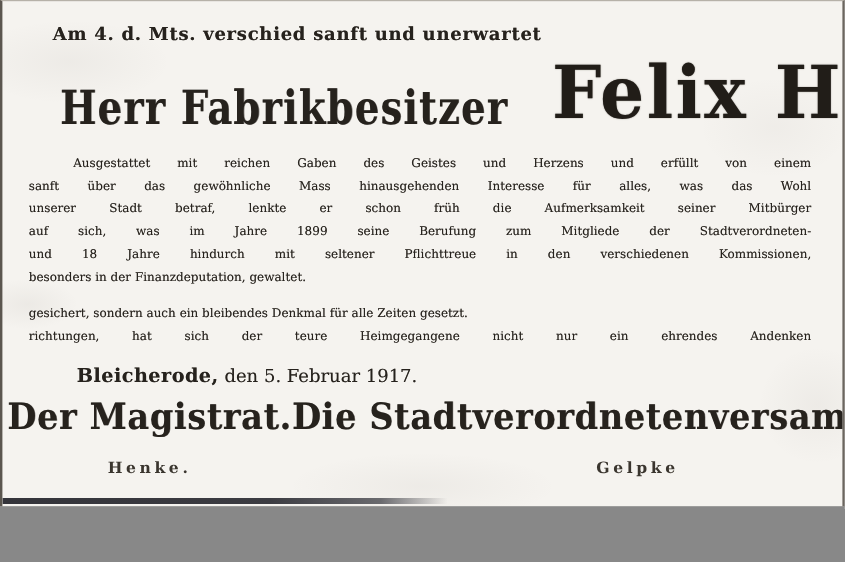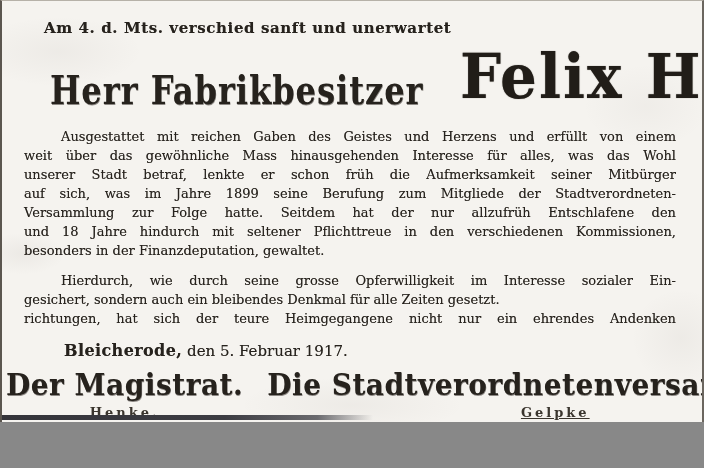--- a/index.html
+++ b/index.html
@@ -50,57 +50,55 @@
     margin-left: 4px;
     transform: scaleY(1.05);
     transform-origin: left bottom;
     color: #211d18;
     text-shadow:
       0 0 1px rgba(60,55,48,0.7),
       0.6px 0.6px 0 rgba(245,243,239,0.35) ;
   }
   .body-block {
     margin: 14px 26px 0 22px;
-    font-size: 13px;
+    font-size: 10px;
     line-height: 19px;
     text-shadow: 0 0 0.4px rgba(45,40,33,0.5);
   }
   .body-block.second { margin-top: 11px; }
   .line { text-align: justify; text-align-last: justify; }
   .line.first { text-indent: 37px; }
   .line.last { text-align-last: left; }
   .dateline {
     margin: 13px 0 4px 62px;
     font-size: 15px;
     text-shadow: 0 0 0.4px rgba(45,40,33,0.5);
   }
   .dateline .place { font-weight: bold; font-size: 16px; letter-spacing: 0.4px; }
   .sig-row {
     display: flex;
     justify-content: space-between;
     margin: 10px 14px 0 4px;
-    gap: 24px;
   }
   .sig-block { text-align: center; }
   .sig-org {
     font-size: 28px;
     font-weight: bold;
     letter-spacing: 0.5px;
     transform: scaleY(1.08);
     transform-origin: center bottom;
     text-shadow: 0.4px 0.4px 0 rgba(35,30,25,0.5);
     white-space: nowrap;
   }
   .sig-name {
-    margin-top: 2px;
+    margin-top: 18px;
     font-size: 13px;
     font-weight: bold;
     letter-spacing: 3px;
     color: #3a352e;
-    text-decoration: underline;
   }
   .scan-bar {
     position: absolute;
     left: 0;
     bottom: 2px;
     width: 53%;
     height: 5px;
     background: linear-gradient(to right, #34343a 0%, #3c3c42 60%, #6a6a6e 85%, rgba(120,120,122,0) 100%);
   }
 </style>
@@ -111,30 +109,28 @@
 
   <div class="intro">Am 4. d. Mts. verschied sanft und unerwartet</div>
 
   <div class="title-row">
     <span class="title-prefix">Herr Fabrikbesitzer</span>
     <span class="title-name">Felix Helft.</span>
   </div>
 
   <div class="body-block">
     <div class="line first">Ausgestattet mit reichen Gaben des Geistes und Herzens und erfüllt von einem</div>
-    <div class="line">weit über das gewöhnliche Mass hinausgehenden Interesse für alles, was das Wohl</div>
+    <div class="line">sanft über das gewöhnliche Mass hinausgehenden Interesse für alles, was das Wohl</div>
     <div class="line">unserer Stadt betraf, lenkte er schon früh die Aufmerksamkeit seiner Mitbürger</div>
     <div class="line">auf sich, was im Jahre 1899 seine Berufung zum Mitgliede der Stadtverordneten-</div>
-    <div class="line">Versammlung zur Folge hatte. Seitdem hat der nur allzufrüh Entschlafene den</div>
     <div class="line">und 18 Jahre hindurch mit seltener Pflichttreue in den verschiedenen Kommissionen,</div>
     <div class="line last">besonders in der Finanzdeputation, gewaltet.</div>
   </div>
 
   <div class="body-block second">
-    <div class="line first">Hierdurch, wie durch seine grosse Opferwilligkeit im Interesse sozialer Ein-</div>
     <div class="line last">gesichert, sondern auch ein bleibendes Denkmal für alle Zeiten gesetzt.</div>
     <div class="line">richtungen, hat sich der teure Heimgegangene nicht nur ein ehrendes Andenken</div>
   </div>
 
   <div class="dateline">
     <span class="place">Bleicherode,</span><span> den 5. Februar 1917.</span>
   </div>
 
   <div class="sig-row">
     <div class="sig-block">

